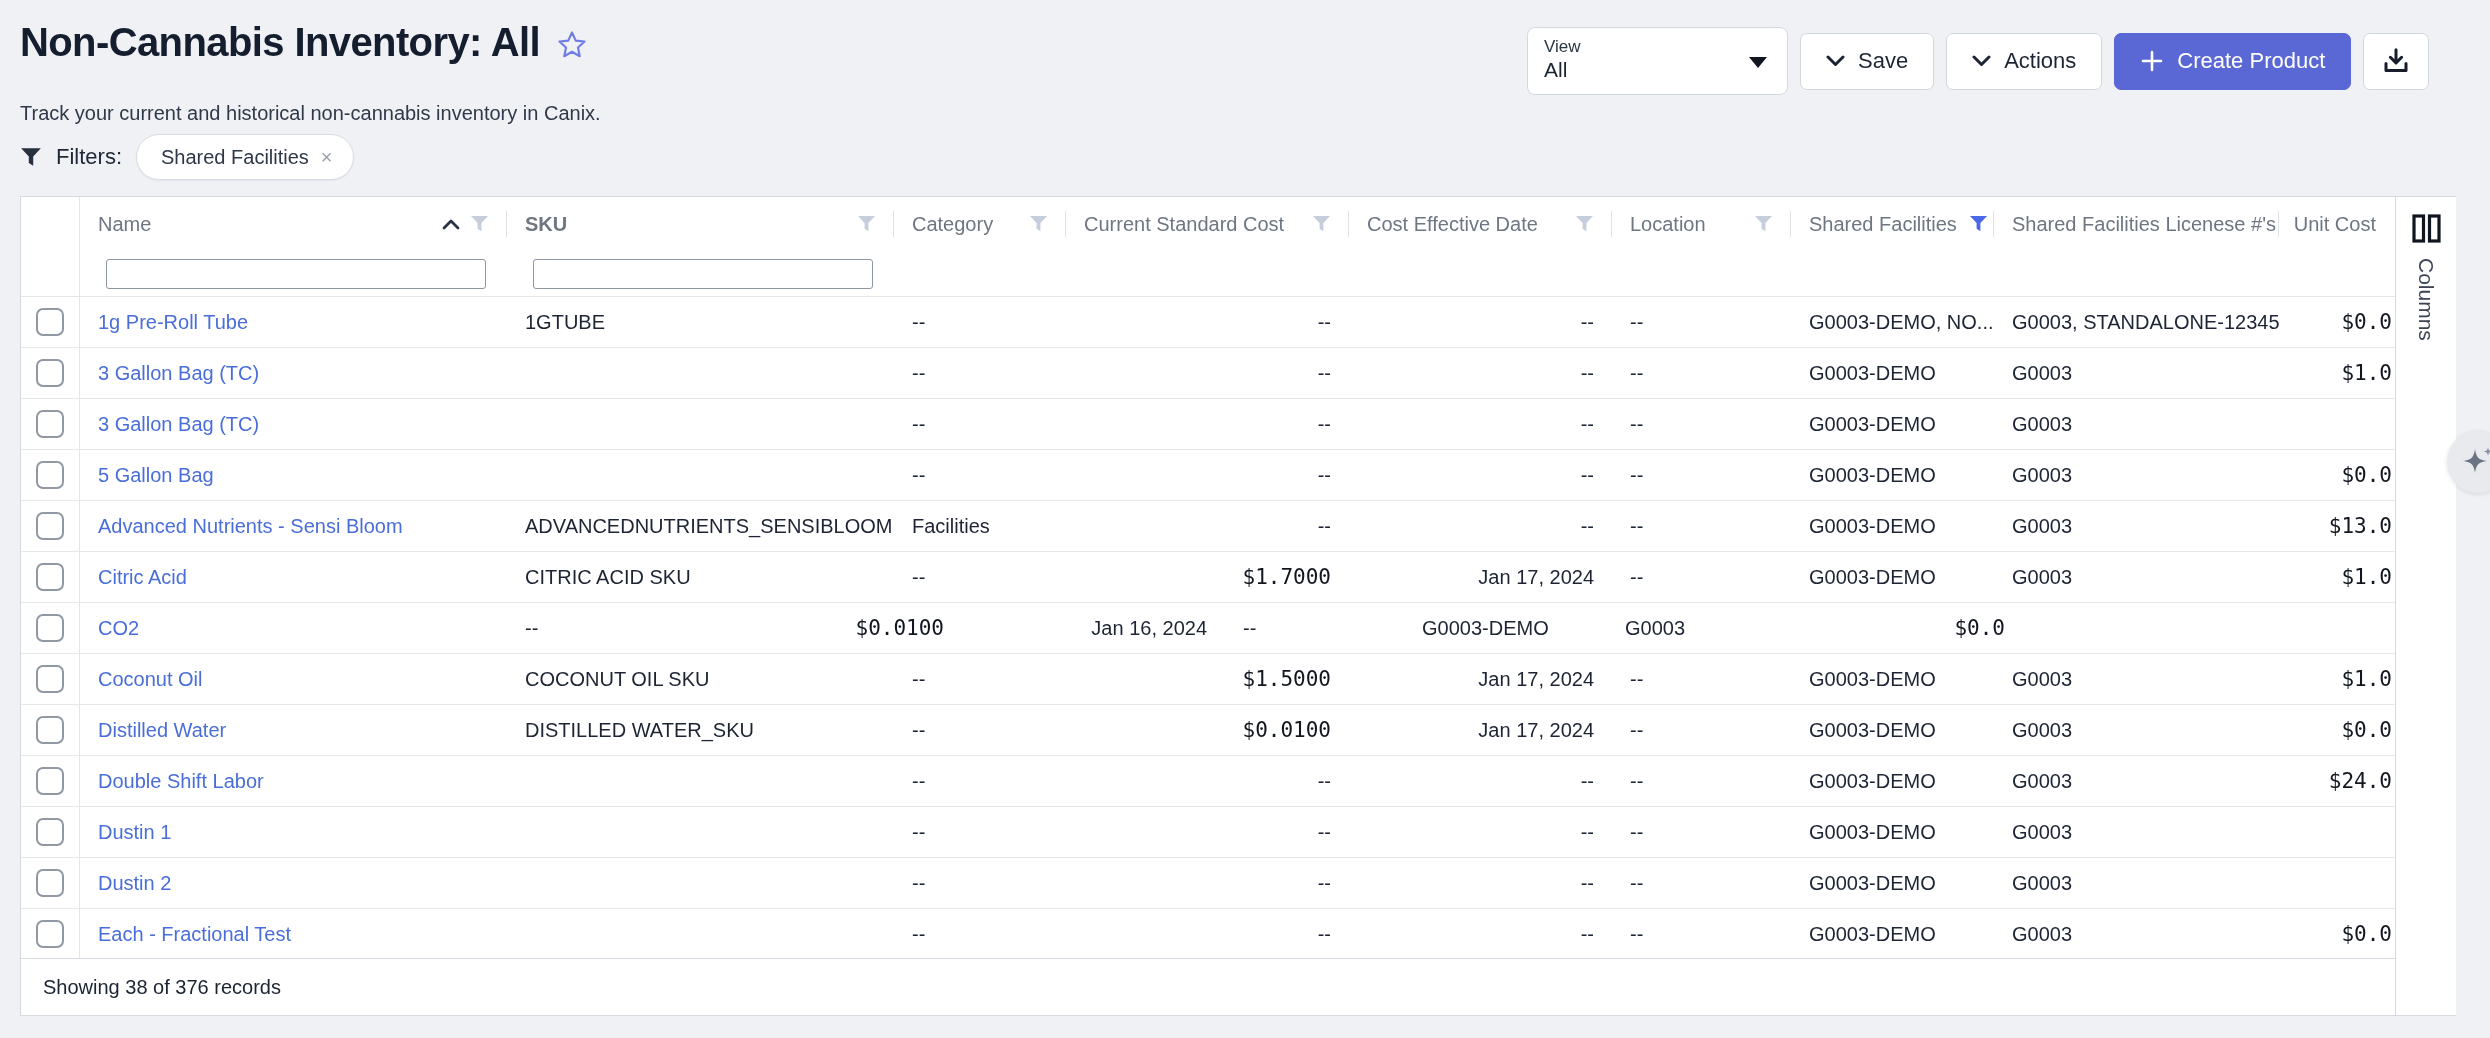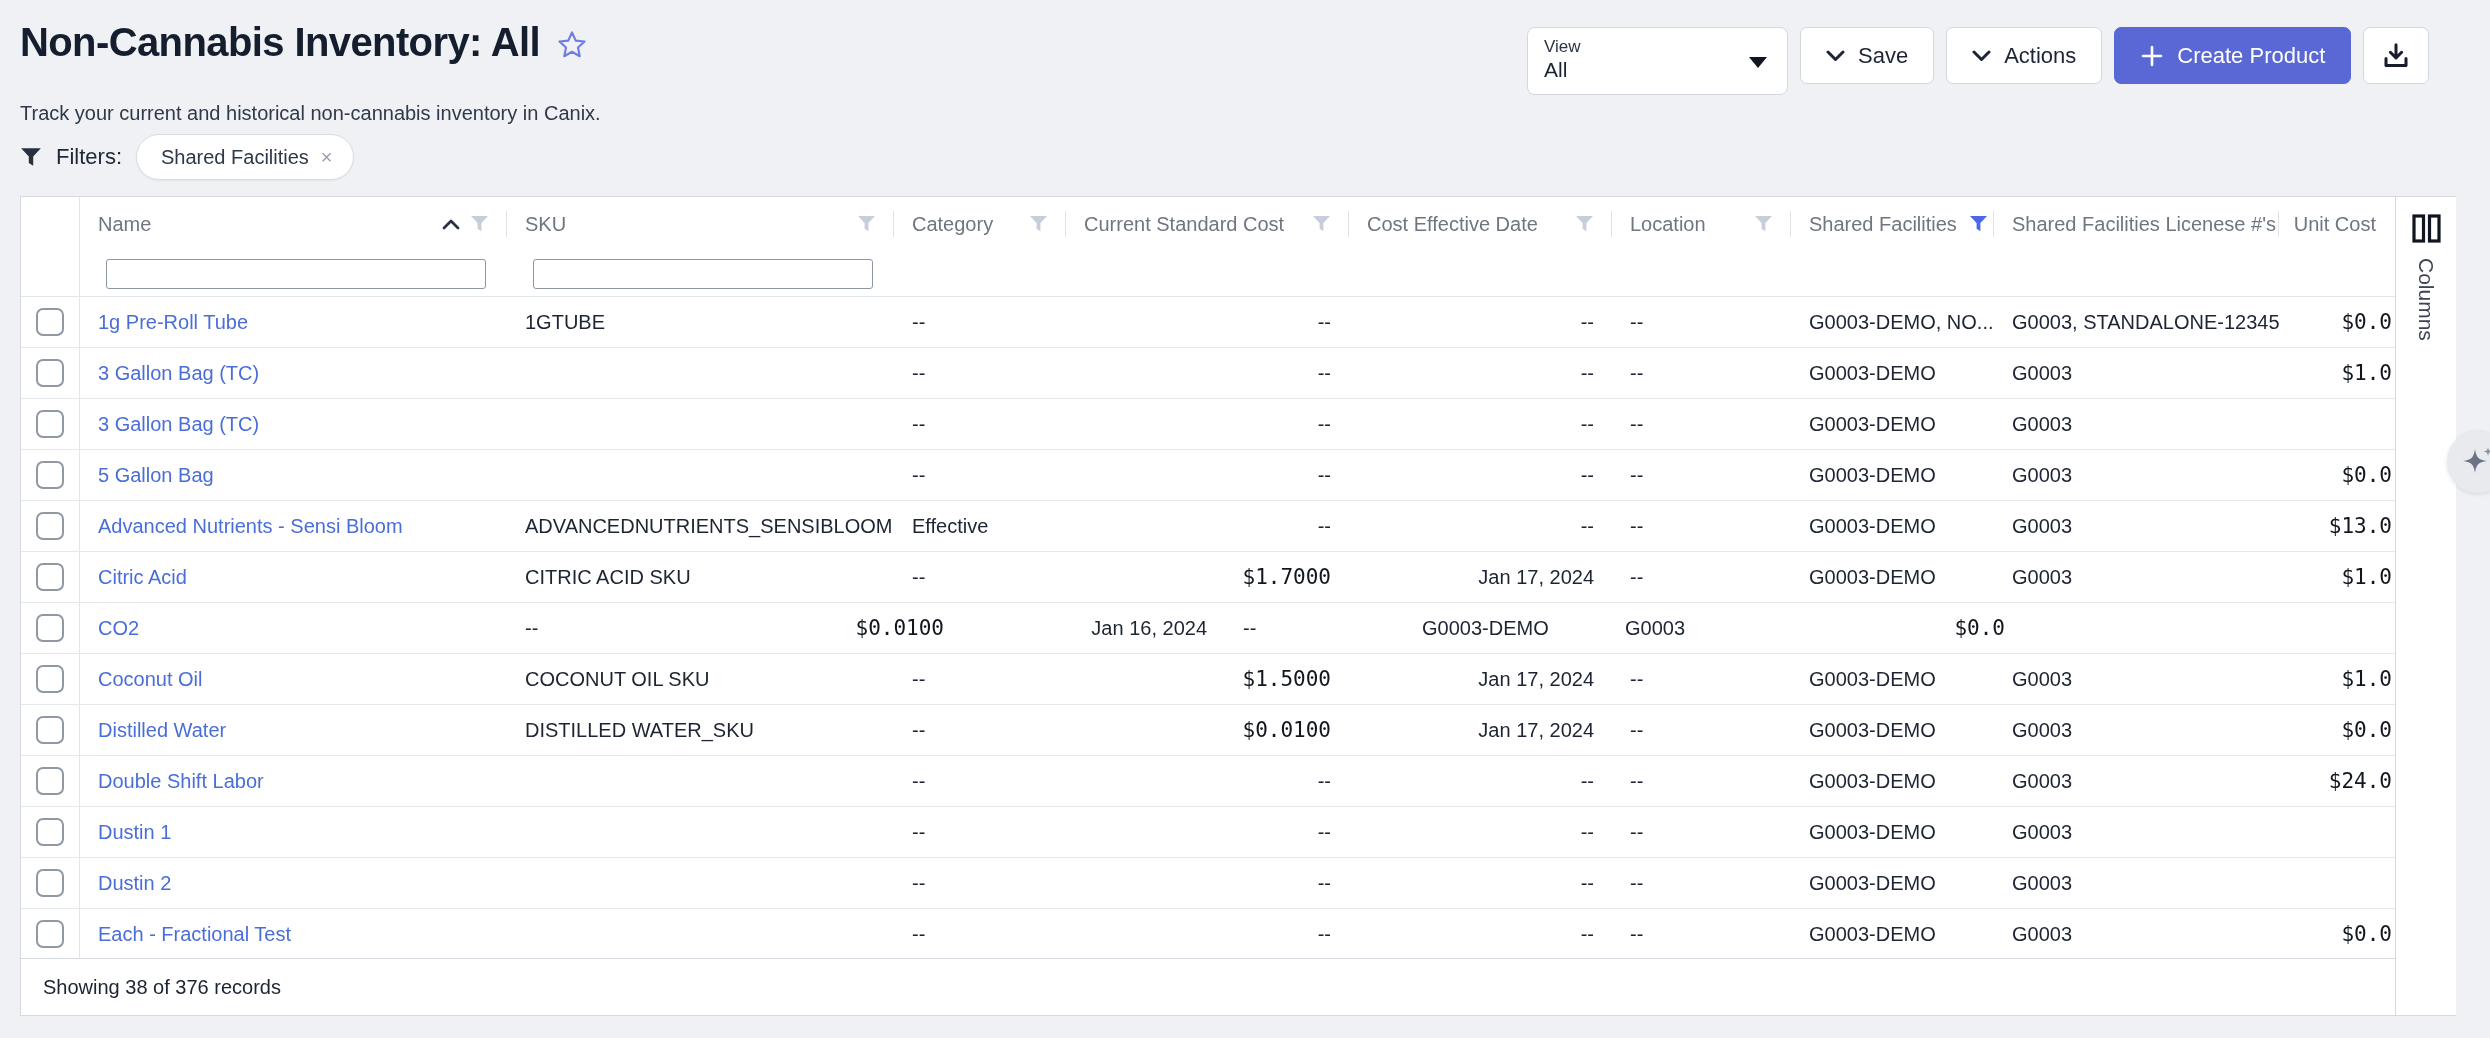--- a/index.html
+++ b/index.html
@@ -15,21 +15,21 @@
 
   
   .filters-row { position:absolute; left:20px; top:134px; height:46px; display:flex; align-items:center; gap:14px; }
   .filters-label { font-size:22px; color:#1e2737; }
   .filter-chip { height:46px; display:flex; align-items:center; gap:12px; padding:0 20px 0 24px;
     background:#fff; border:1px solid #d9dde3; border-radius:23px; box-shadow:0 1px 2px rgba(20,30,50,.06); }
   .filter-chip .chip-label { font-size:20px; color:#2e3848; }
   .filter-chip .chip-close { font-size:20px; color:#9aa1ac; cursor:pointer; line-height:1; }
 
   
-  .toolbar { position:absolute; left:1527px; top:27px; width:929px; height:68px; display:flex; align-items:flex-start; gap:12px; }
+  .toolbar { position:absolute; left:1527px; top:27px; width:929px; height:68px; display:flex; align-items:center; gap:12px; }
   .view-select { position:relative; width:261px; height:68px; background:#fff; border:1px solid #d4d9e0;
     border-radius:8px; padding:9px 16px; cursor:pointer; flex:none; }
   .view-label { display:block; font-size:17px; color:#2c3543; }
   .view-value { display:block; font-size:21px; color:#1b2432; margin-top:1px; }
   .view-caret { position:absolute; right:20px; top:29px; width:0; height:0;
     border-left:9px solid transparent; border-right:9px solid transparent; border-top:11px solid #10151f; }
   .btn { height:57px; display:flex; align-items:center; justify-content:center; gap:13px; padding:0 25px;
     background:#fff; border:1px solid #d2d7de; border-radius:7px; font-family:"Liberation Sans",sans-serif;
     font-size:22px; color:#1d2534; cursor:pointer; flex:none; }
   .btn svg { flex:none; }
@@ -145,21 +145,21 @@
                   <polyline points="2,9 9,2 16,9" fill="none" stroke="#2a3344" stroke-width="2.8" stroke-linecap="round" stroke-linejoin="round"></polyline>
                 </svg>
               </span>
               <span class="funnel">
                 <svg width="19" height="18" viewBox="0 0 19 18">
                   <path d="M1 1h17l-6.6 7.1v8.1l-3.8-2.5V8.1z" fill="#c6cedb"></path>
                 </svg>
               </span>
             </span>
           </div>
-          <div class="cell hcell hsep" style="width: 387px;">
+          <div class="cell hcell hsep" style="width: 387px; font-weight: bold;">
             <span class="hlabel">SKU</span>
             <span class="icons">
               <span class="funnel">
                 <svg width="19" height="18" viewBox="0 0 19 18">
                   <path d="M1 1h17l-6.6 7.1v8.1l-3.8-2.5V8.1z" fill="#c6cedb"></path>
                 </svg>
               </span>
             </span>
           </div>
           <div class="cell hcell hsep" style="width: 172px; justify-content: space-between;">
@@ -369,21 +369,21 @@
             <div class="cell col-cb" style="width: 59px;">
               <span class="cb"></span>
             </div>
             <div class="cell" style="width: 427px;">
               <a class="cell-link">Advanced Nutrients - Sensi Bloom</a>
             </div>
             <div class="cell" style="width: 387px;">
               <span>ADVANCEDNUTRIENTS_SENSIBLOOM</span>
             </div>
             <div class="cell" style="width: 172px;">
-              <span>Effective</span>
+              <span>Facilities</span>
             </div>
             <div class="cell right" style="width: 283px;">
               <span>--</span>
             </div>
             <div class="cell right" style="width: 263px;">
               <span>--</span>
             </div>
             <div class="cell" style="width: 179px;">
               <span>--</span>
             </div>

